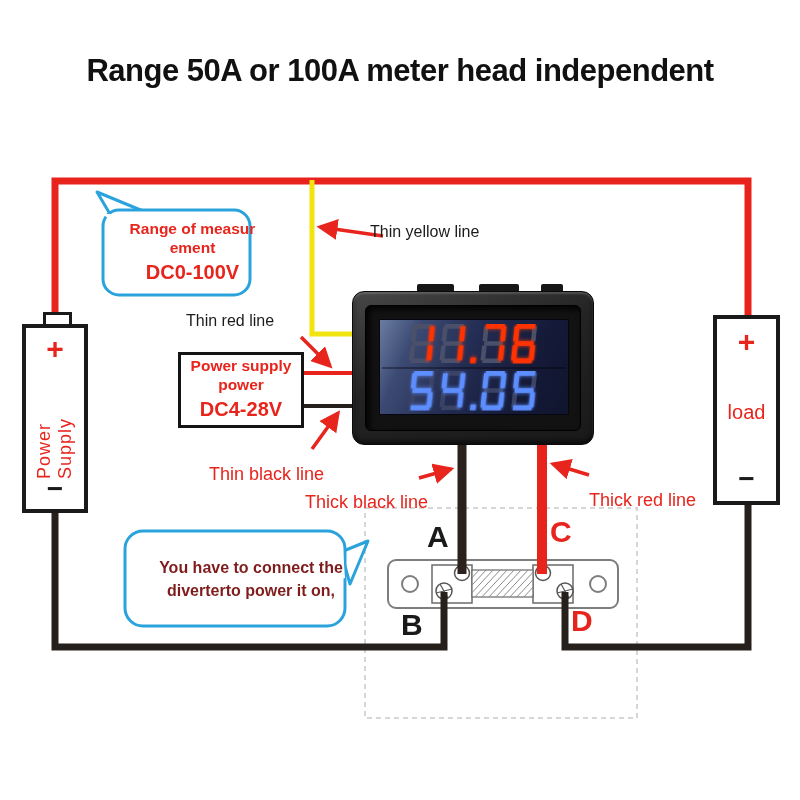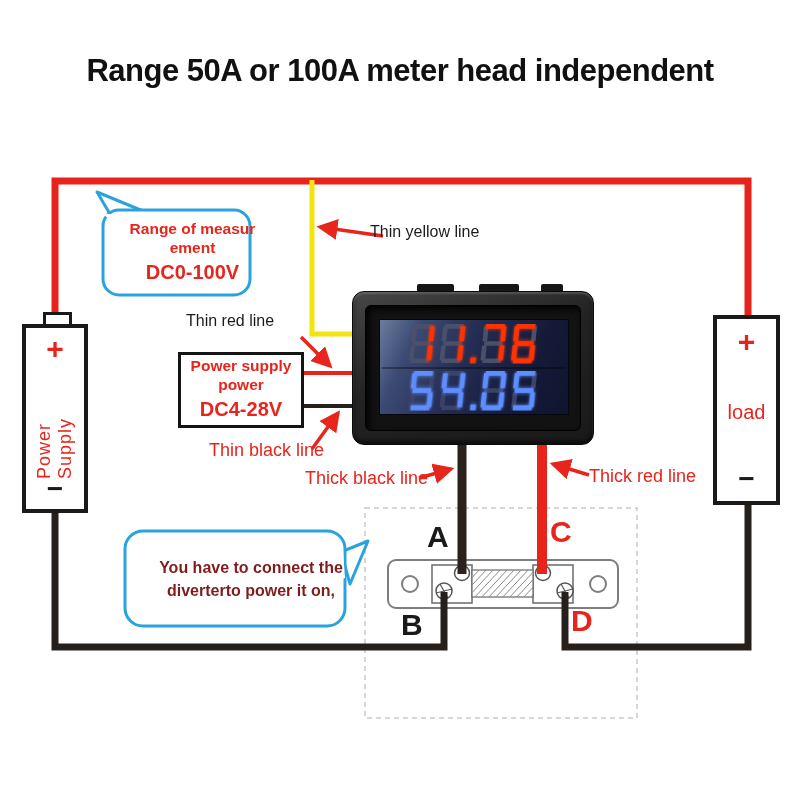--- a/index.html
+++ b/index.html
@@ -6,21 +6,21 @@
   .canvas{position:relative;width:800px;height:759px;background:#fff;overflow:hidden;
           font-family:Liberation Sans, sans-serif;}
   .abs{position:absolute;}
   svg.layer{position:absolute;left:0;top:0;width:800px;height:800px;z-index:1;}
   .ontop{z-index:2;}
 
   .title{left:0;right:0;top:50px;text-align:center;color:#111;
          font-size:31px;font-weight:bold;line-height:42px;letter-spacing:-0.5px;}
 
   .lbl-black{font-size:16px;color:#1b1b1b;white-space:nowrap;}
-  .lbl-red{font-size:18px;color:#e8251d;white-space:nowrap;}
+  .lbl-red{font-size:18px;color:#e8251d;white-space:nowrap;margin-top:24px;}
 
   
   .part-box{background:#fff;border:4px solid #1a1a1a;box-sizing:border-box;
             display:flex;flex-direction:column;align-items:center;justify-content:space-between;}
   .battery-nub{left:43px;top:312px;width:29px;height:16px;border:3px solid #1a1a1a;
                background:#fff;box-sizing:border-box;}
   .battery-body{left:22px;top:324px;width:66px;height:189px;padding:8px 0 10px 0;}
   .load-body{left:713px;top:315px;width:67px;height:190px;padding:10px 0 12px 0;}
   .plus{color:#e8251d;font-size:30px;font-weight:bold;line-height:26px;}
   .minus{color:#1a1a1a;font-size:28px;font-weight:bold;line-height:20px;}

